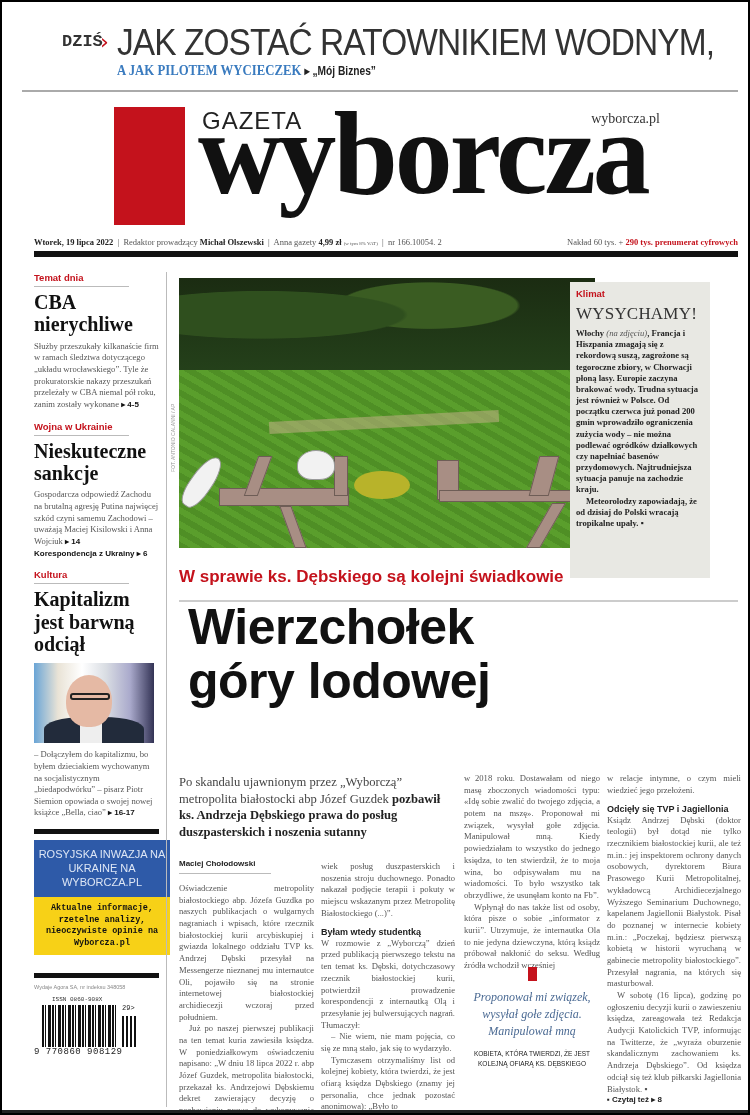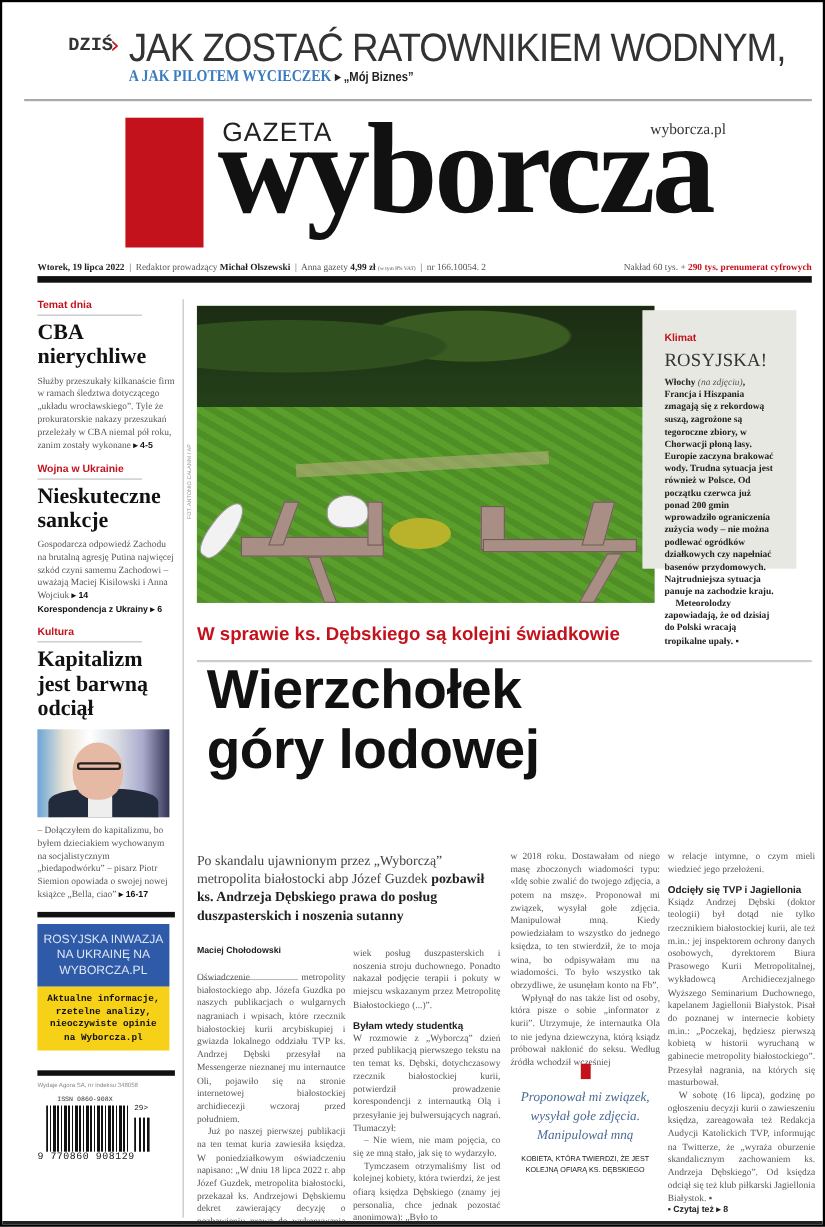--- a/index.html
+++ b/index.html
@@ -29,51 +29,51 @@
 .kicker{font-family:"Liberation Sans",sans-serif;font-size:9.5px;font-weight:bold;color:#c4121c;padding-bottom:3px;border-bottom:1px solid #bbb;margin-bottom:4px;width:95px}
 .lhead{font-size:20px;font-weight:bold;line-height:1.12;color:#111;margin-bottom:5px}
 .lbody{font-size:8.6px;line-height:1.35;color:#555}
 .lbody b{color:#111;font-family:"Liberation Sans",sans-serif;font-size:8px}
 .photo-small{width:120px;height:80px;margin:8px 0 6px 0;background:linear-gradient(90deg,#6aa5d6 0%,#e9e3d6 20%,#fff 40%,#d9dde3 60%,#aac 80%,#335 100%);position:relative;overflow:hidden}
 .photo-small .face{position:absolute;left:32px;top:12px;width:46px;height:52px;border-radius:50% 50% 45% 45%;background:#e5b9a4}
 .photo-small .glasses{position:absolute;left:36px;top:30px;width:40px;height:7px;border:2px solid #222;border-radius:3px}
 .photo-small .body{position:absolute;left:10px;top:54px;width:100px;height:30px;background:#222b3b;border-radius:40% 40% 0 0}
 .photo-small .shirt{position:absolute;left:46px;top:56px;width:22px;height:26px;background:#eee}
 .rule-black-sm{height:5px;background:#111;margin:8px 0 6px 0}
-.ukr{width:120px}
+.ukr{width:136px}
 .ukr .blue{background:#2e5aa8;color:#dde6f5;font-family:"Liberation Sans",sans-serif;font-size:11px;text-align:center;padding:8px 4px;line-height:1.25}
 .ukr .yellow{background:#f7d117;color:#111;font-family:Liberation Mono, monospace;font-size:8.5px;font-weight:bold;text-align:center;padding:6px 4px;line-height:1.35}
 .imprint{font-family:"Liberation Sans",sans-serif;font-size:5.5px;color:#888;margin-bottom:6px}
 .barcode{position:relative;width:110px;height:62px}
 .barcode .issn{position:absolute;left:18px;top:0;font-family:"Liberation Mono",monospace;font-size:6px;color:#333}
 .barcode .bars{position:absolute;left:8px;top:9px;width:75px;height:42px;background:repeating-linear-gradient(90deg,#111 0 2px,#fff 2px 3px,#111 3px 4px,#fff 4px 6px,#111 6px 9px,#fff 9px 10px)}
 .barcode .bars2{position:absolute;left:88px;top:20px;width:14px;height:31px;background:repeating-linear-gradient(90deg,#111 0 2px,#fff 2px 4px)}
 .barcode .code{position:absolute;left:0;top:51px;font-family:"Liberation Mono",monospace;font-size:9px;color:#222;letter-spacing:0.5px}
 .barcode .add{position:absolute;left:88px;top:8px;font-family:"Liberation Mono",monospace;font-size:7px;color:#222}
 .mainphoto{position:absolute;left:177px;top:276px;width:416px;height:270px;overflow:hidden;background:#4d8a2a}
 .mp-trees{position:absolute;left:0;top:0;width:100%;height:92px;background:radial-gradient(ellipse at 20% 40%,#2f4f1e 0 30%,transparent 31%),radial-gradient(ellipse at 60% 30%,#3a5c22 0 25%,transparent 26%),linear-gradient(#1b2c12,#24401a)}
 .mp-grass{position:absolute;left:0;top:92px;width:100%;height:178px;background:repeating-linear-gradient(30deg,#4f8f25 0 6px,#5a9e2c 6px 12px)}
 .mp-path{position:absolute;left:90px;top:138px;width:230px;height:12px;background:#b7ad7f;opacity:.6;transform:rotate(-3deg)}
 .mp-pond{position:absolute;left:175px;top:193px;width:56px;height:28px;border-radius:50%;background:#b8b32a}
 .dock{position:absolute;background:#a88e84;border:1px solid #6e5d56}
 .boat{position:absolute;background:#f2f2f2;border-radius:50% 50% 40% 40%;border:1px solid #999}
 .photo-credit{position:absolute;left:168px;top:470px;font-size:5px;color:#999;transform:rotate(-90deg);transform-origin:left top;white-space:nowrap;font-family:"Liberation Sans",sans-serif}
-.climate{position:absolute;left:582px;top:280px;width:140px;height:235px;background:#e8e8e3;padding:20px}
+.climate{position:absolute;left:568px;top:280px;width:140px;height:296px;background:#e8e8e3;padding:6px}
 .climate .kicker{border-bottom:none;margin-bottom:2px}
 .climate .chead{font-size:17px;color:#333;letter-spacing:0.2px;margin-bottom:4px;white-space:nowrap}
 .climate .cbody{font-size:8.6px;line-height:1.3;color:#222;font-weight:bold}
 .climate .cbody i{font-weight:normal;color:#555}
 .climate .cbody p{text-indent:10px}
 .climate .cbody p:first-child{text-indent:0}
 .redkicker{position:absolute;left:177px;top:565px;font-family:"Liberation Sans",sans-serif;font-size:17px;font-weight:bold;color:#c4121c;white-space:nowrap}
 .rule-gray2{position:absolute;left:177px;right:10px;top:598px;height:2px;background:#ccc}
 .bighead{position:absolute;left:186px;top:598px;font-family:Liberation Sans, sans-serif;font-size:50px;font-weight:bold;line-height:1.08;color:#111;letter-spacing:-0.5px}
 .lead{position:absolute;left:177px;top:772px;width:270px;font-size:12.6px;line-height:1.33;color:#444}
 .lead b{color:#222}
-.byline{position:absolute;left:177px;top:857px;width:92px;font-family:"Liberation Sans",sans-serif;font-size:8px;font-weight:bold;color:#222;padding-bottom:22px;border-bottom:1px solid #bbb}
+.byline{position:absolute;left:177px;top:857px;width:92px;font-family:"Liberation Sans",sans-serif;font-size:8px;font-weight:bold;color:#222;padding-bottom:5px;border-bottom:1px solid #bbb}
 .col{position:absolute;font-size:8.6px;line-height:1.36;color:#555;text-align:justify}
 .col p{text-indent:10px}
 .col p.ni{text-indent:0}
 .col h4{font-family:"Liberation Sans",sans-serif;font-size:9px;font-weight:bold;color:#222;margin-top:8px;line-height:1.15}
 .quote{position:absolute;left:462px;top:965px;width:136px;text-align:center}
 .quote .mark{width:9px;height:14px;background:#c4121c;margin:0 auto 8px auto}
 .quote .qtext{font-size:12px;font-style:italic;color:#4b6a93;line-height:1.4}
 .quote .qsrc{font-family:"Liberation Sans",sans-serif;font-size:6.5px;color:#222;margin-top:10px;line-height:1.5}
 .readmore{color:#c4121c;font-family:"Liberation Sans",sans-serif;font-weight:bold;font-size:8px}
 .readmore span{color:#222}
@@ -166,21 +166,21 @@
     <div class="dock" style="left:260px;top:212px;width:140px;height:12px"></div>
     <div class="dock" style="left:355px;top:178px;width:20px;height:40px;transform:skewX(-15deg)"></div>
     <div class="dock" style="left:360px;top:225px;width:14px;height:45px;transform:skewX(-30deg)"></div>
     <div class="boat" style="left:12px;top:175px;width:22px;height:58px;transform:rotate(35deg)"></div>
     <div class="boat" style="left:118px;top:172px;width:38px;height:30px"></div>
   </div>
   <div class="photo-credit">FOT. ANTONIO CALANNI / AP</div>
 
   <div class="climate">
     <div class="kicker">Klimat</div>
-    <div class="chead">ROSYJSKA!</div>
+    <div class="chead">WYSYCHAMY!</div>
     <div class="cbody">
       <p><span>Włochy</span> <i>(na zdjęciu)</i><span>, Francja i Hiszpania zmagają się z rekordową suszą, zagrożone są tegoroczne zbiory, w Chorwacji płoną lasy. Europie zaczyna brakować wody. Trudna sytuacja jest również w Polsce. Od początku czerwca już ponad 200 gmin wprowadziło ograniczenia zużycia wody – nie można podlewać ogródków działkowych czy napełniać basenów przydomowych. Najtrudniejsza sytuacja panuje na zachodzie kraju.</span></p>
       <p>Meteorolodzy zapowiadają, że od dzisiaj do Polski wracają tropikalne upały. ▪</p>
     </div>
   </div>
 
   <div class="redkicker">W sprawie ks. Dębskiego są kolejni świadkowie</div>
   <div class="rule-gray2"></div>
   <div class="bighead">
     <div>Wierzchołek</div>

